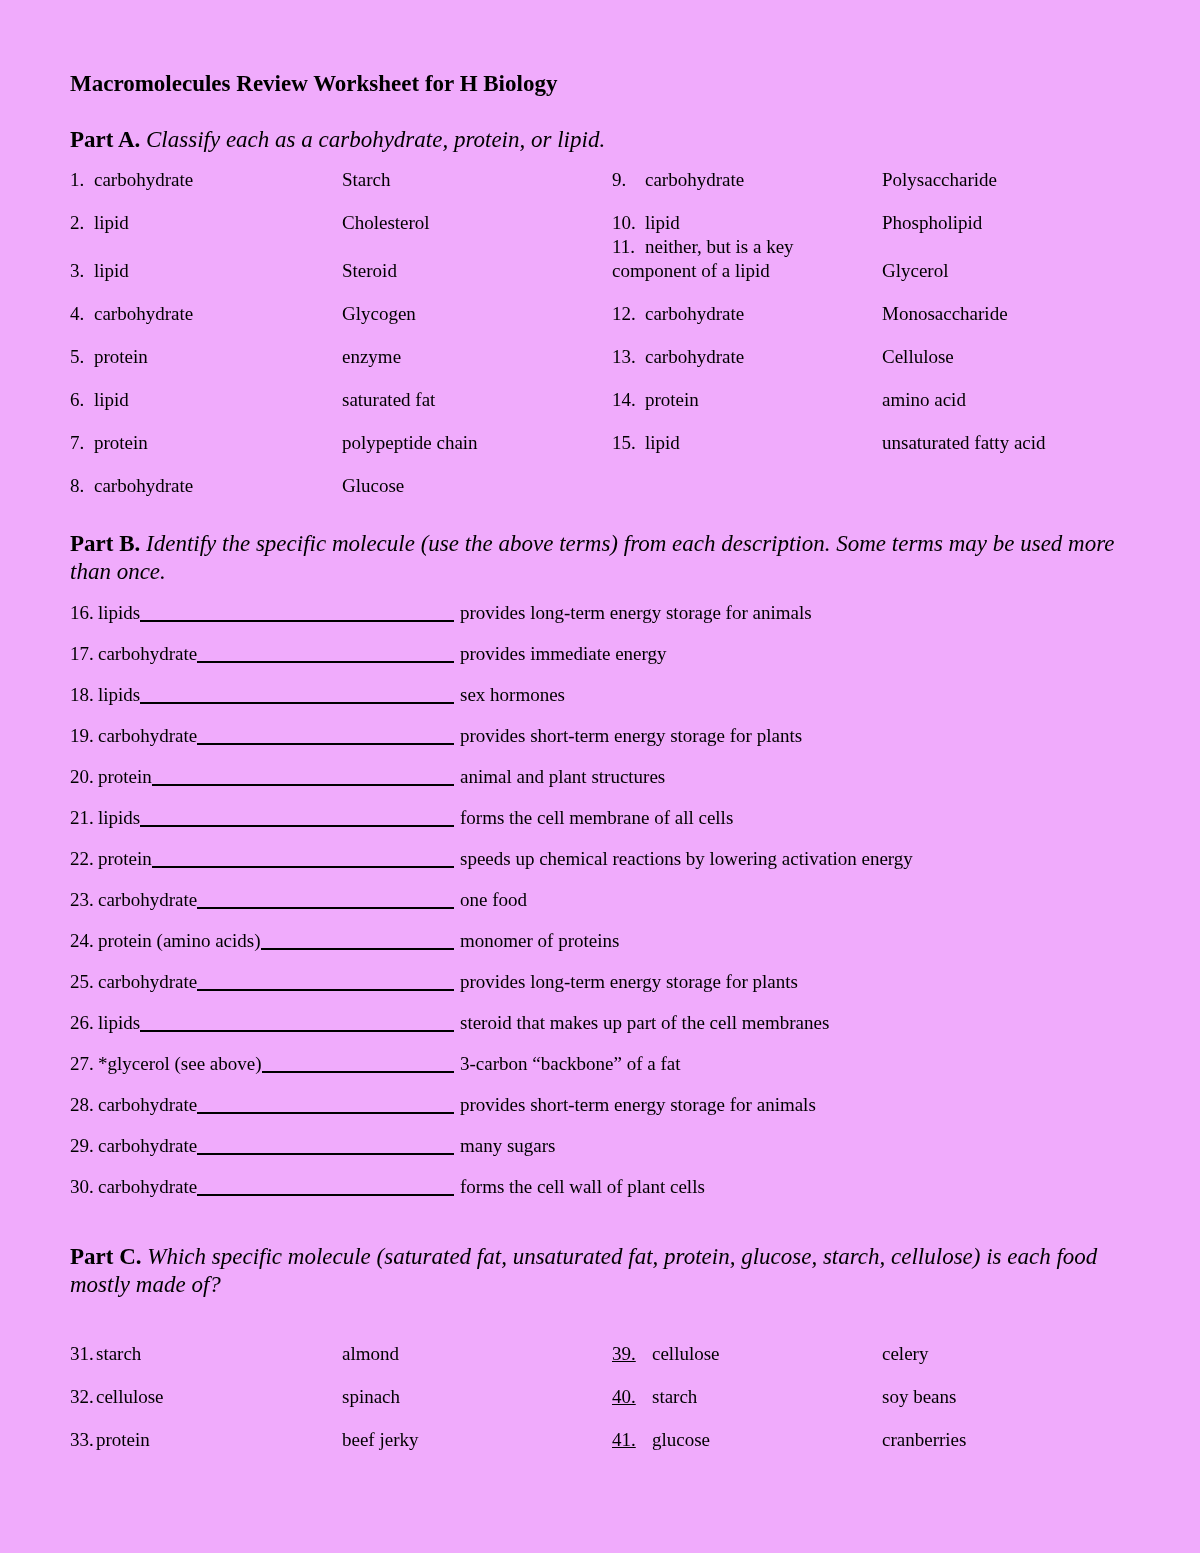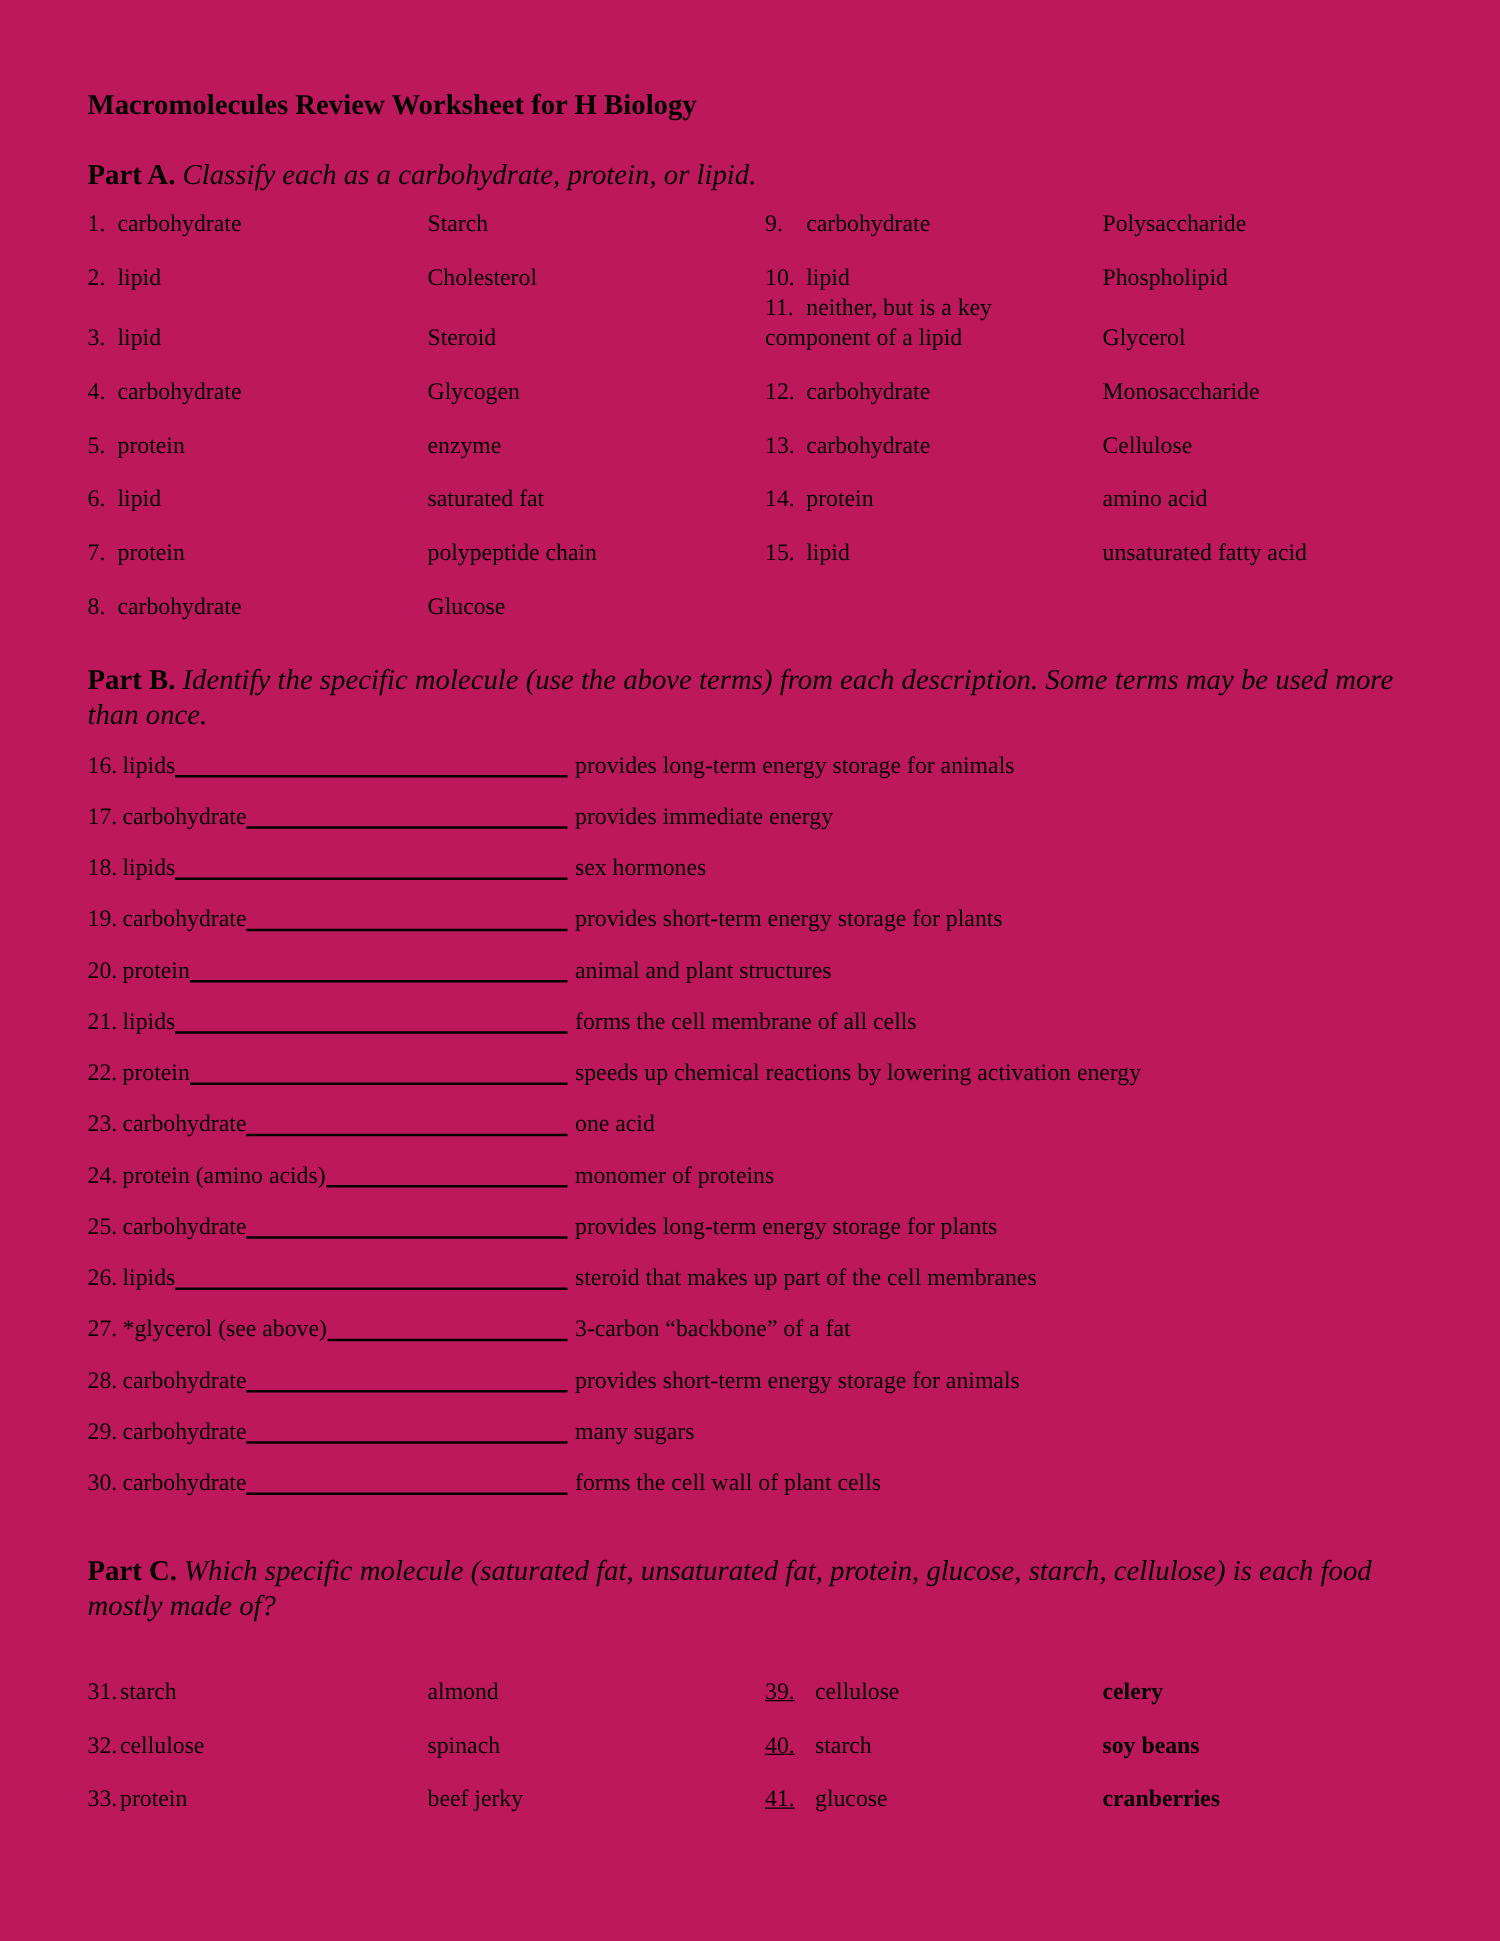--- a/index.html
+++ b/index.html
@@ -1,17 +1,17 @@
 <!DOCTYPE html>
 <html><head>
 <meta charset="utf-8">
 <style>
   html,body{margin:0;padding:0;background:#e8e8e8;}
   .page{
-    width:1200px;height:1553px;margin:0 auto;background:#be185d;color:#000000;
+    width:1200px;height:1553px;margin:0 auto;background:#f0abfc;color:#000000;
     font-family:"Liberation Serif","DejaVu Serif",serif;font-size:19px;
     box-sizing:border-box;padding:70px 40px 0 70px;overflow:hidden;
   }
   .doc-title{font-size:23px;font-weight:bold;line-height:28px;}
   .part-head{font-size:23px;line-height:28px;}
   .part-head.pa{margin-top:28px;}
   .part-head.pb{margin-top:32px;}
   .part-head.pc{margin-top:44px;}
   .part-label{font-weight:bold;}
   .instr{font-style:italic;}
@@ -40,21 +40,21 @@
   .blank{flex:1 1 auto;border-bottom:2px solid #000;margin-bottom:3px;margin-right:6px;}
   .pb-desc{white-space:nowrap;}
 
   
   .pc-grid{margin-top:43px;}
   .pc-row{display:flex;line-height:24px;margin-top:19px;}
   .pc-row:first-child{margin-top:17px;}
   .pc-c1{width:272px;flex:0 0 272px;}
   .pc-c2{width:270px;flex:0 0 270px;}
   .pc-c3{width:270px;flex:0 0 270px;}
-  .pc-c4{flex:1;font-weight:bold;}
+  .pc-c4{flex:1;}
   .pc-c1 .num{min-width:26px;}
   .pc-c3 .num{min-width:40px;text-decoration:underline;}
 </style>
 </head>
 <body>
 
 <div class="page">
 
   <div class="doc-title">Macromolecules Review Worksheet for H Biology</div>
 
@@ -222,21 +222,21 @@
     </div>
     <div class="pb-desc">speeds up chemical reactions by lowering activation energy</div>
   </div>
 
   <div class="pb-row">
     <div class="pb-left">
       <span class="num">23.</span>
             <span class="pb-ans">carbohydrate</span>
             <span class="blank"></span>
     </div>
-    <div class="pb-desc">one acid</div>
+    <div class="pb-desc">one food</div>
   </div>
 
   <div class="pb-row">
     <div class="pb-left">
       <span class="num">24.</span>
             <span class="pb-ans">protein (amino acids)</span>
             <span class="blank"></span>
     </div>
     <div class="pb-desc">monomer of proteins</div>
   </div>

